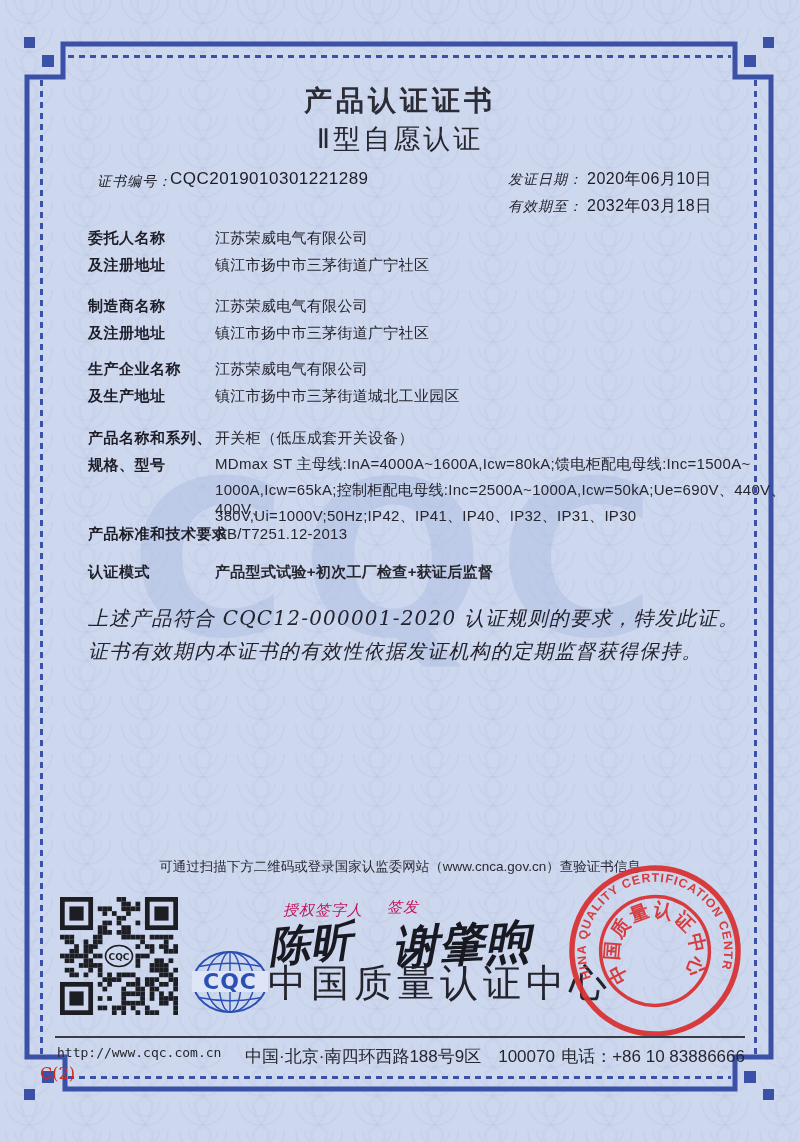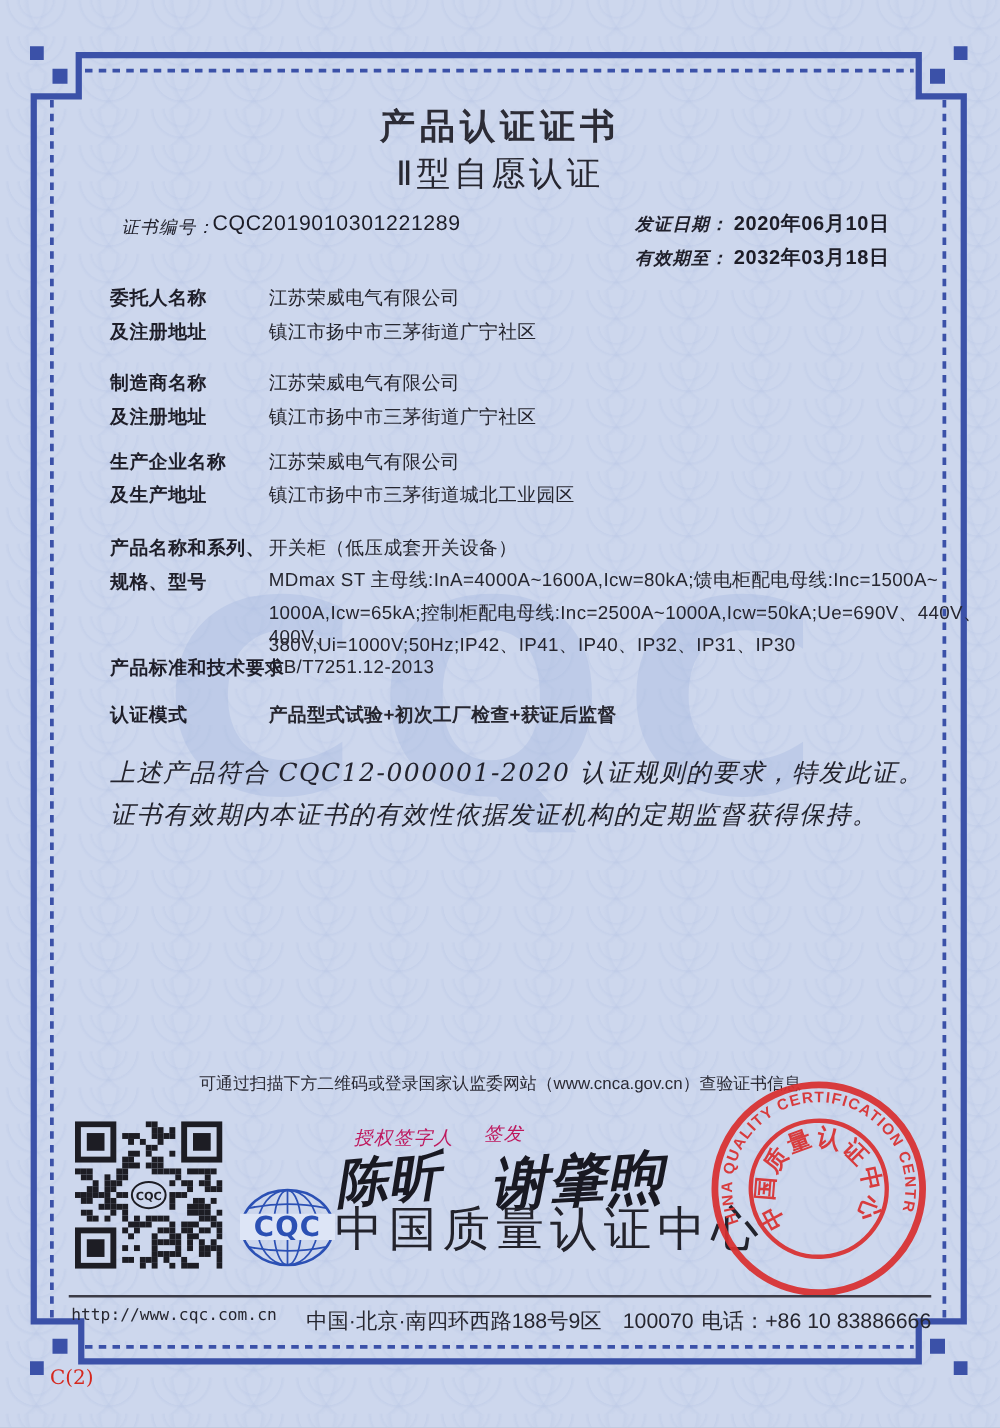--- a/index.html
+++ b/index.html
@@ -32,21 +32,21 @@
   }
   .subtitle {
     left:0; right:0; top:121px; text-align:center;
     font-size:27px; letter-spacing:3px; color:#272731;
   }
   .kai { font-family:"DejaVu Serif", serif; font-style:italic; }
   .certno-label { left:97px; top:173px; font-size:14px; color:#20202b; letter-spacing:1px; }
   .certno-value { left:170px; top:169px; font-size:17px; color:#1d1d27; letter-spacing:.5px; }
   .date-label { font-size:14px; color:#20202b; letter-spacing:1px; }
   .date-value { font-size:16px; color:#1d1d27; margin-left:4px; letter-spacing:.5px; }
-  .date-row { display:flex; align-items:baseline;font-weight:bold; }
+  .date-row { display:flex; align-items:baseline; }
   .issue-row { left:508px; top:169px; }
   .expiry-row { left:508px; top:196px; }
   .flabel { left:88px; font-size:15px; font-weight:bold; color:#1e1e29; letter-spacing:.5px; }
   .fvalue { left:215px; font-size:15px; color:#26262f; letter-spacing:.3px; }
   .bold { font-weight:bold; }
   .stmt { left:88px; font-size:20px; letter-spacing:1.2px; color:#23232d; }
   .verify { left:0; right:0; top:858px; text-align:center; font-size:13.5px; color:#2a2a34; }
   .qr { left:60px; top:897px; width:118px; height:118px; }
   .qr-center {
     position:absolute; left:50%; top:50%; transform:translate(-50%,-50%);
@@ -58,21 +58,21 @@
     color:#191922; white-space:nowrap;
   }
   .org-logo { left:191px; top:949px; }
   .org-name { left:268px; top:958px; font-size:38px; color:#23232c; letter-spacing:5px; white-space:nowrap; }
   .seal { left:566px; top:862px; transform:rotate(-4deg); opacity:.93; }
   .footer-rule { left:55px; top:1036px; width:690px; border-top:2px solid #3b3b46; }
   .footer-text { top:1045px; font-size:17px; color:#26262f; }
   .footer-web { left:57px; font-family:"DejaVu Sans Mono", monospace; font-size:13px; }
   .footer-addr { left:0; right:0; text-align:center; }
   .footer-phone { right:55px; }
-  .serial { left:40px; top:1092px; display:flex; align-items:center; gap:16px; }
+  .serial { left:40px; top:1064px; display:flex; align-items:center; gap:16px; }
   .serial-prefix { font-family:"DejaVu Serif", serif; font-size:16px; color:#d5281e; }
   .serial-number {
     font-family:"DejaVu Sans Mono", monospace; font-weight:bold;
     font-size:28px; color:#e1251a; letter-spacing:3px;
   }
 </style>
 </head>
 <body>
 
 <div class="page">

